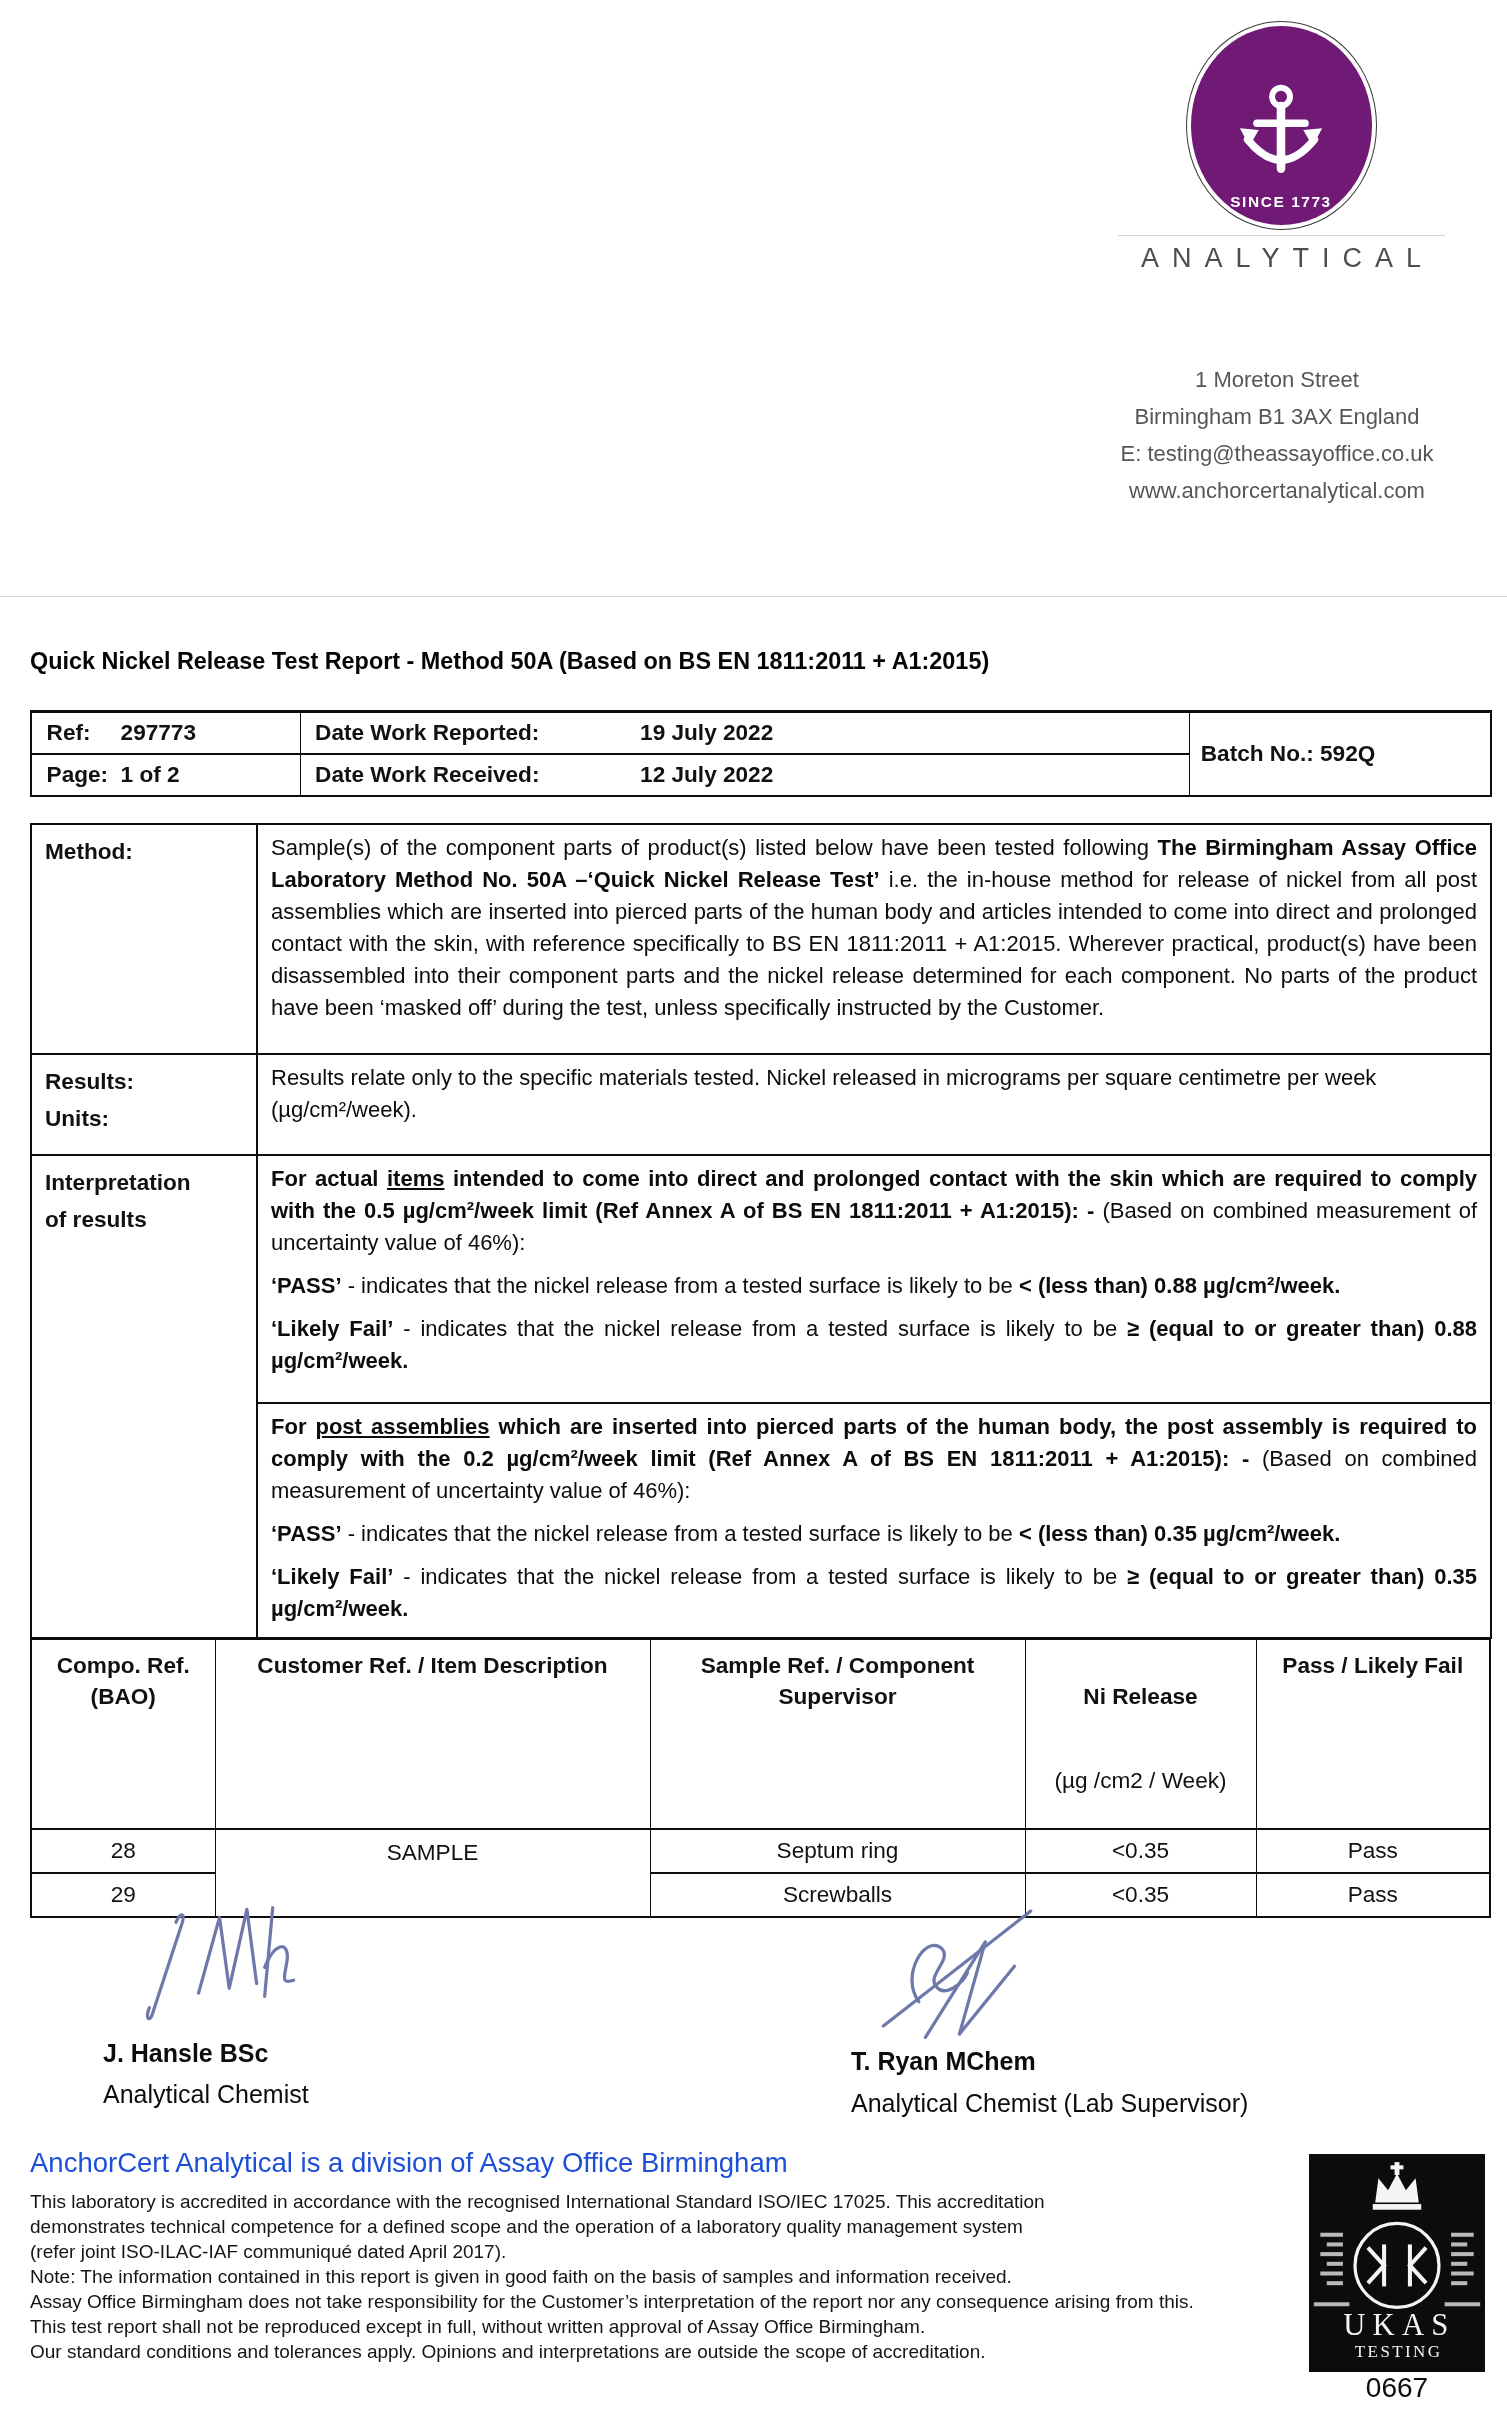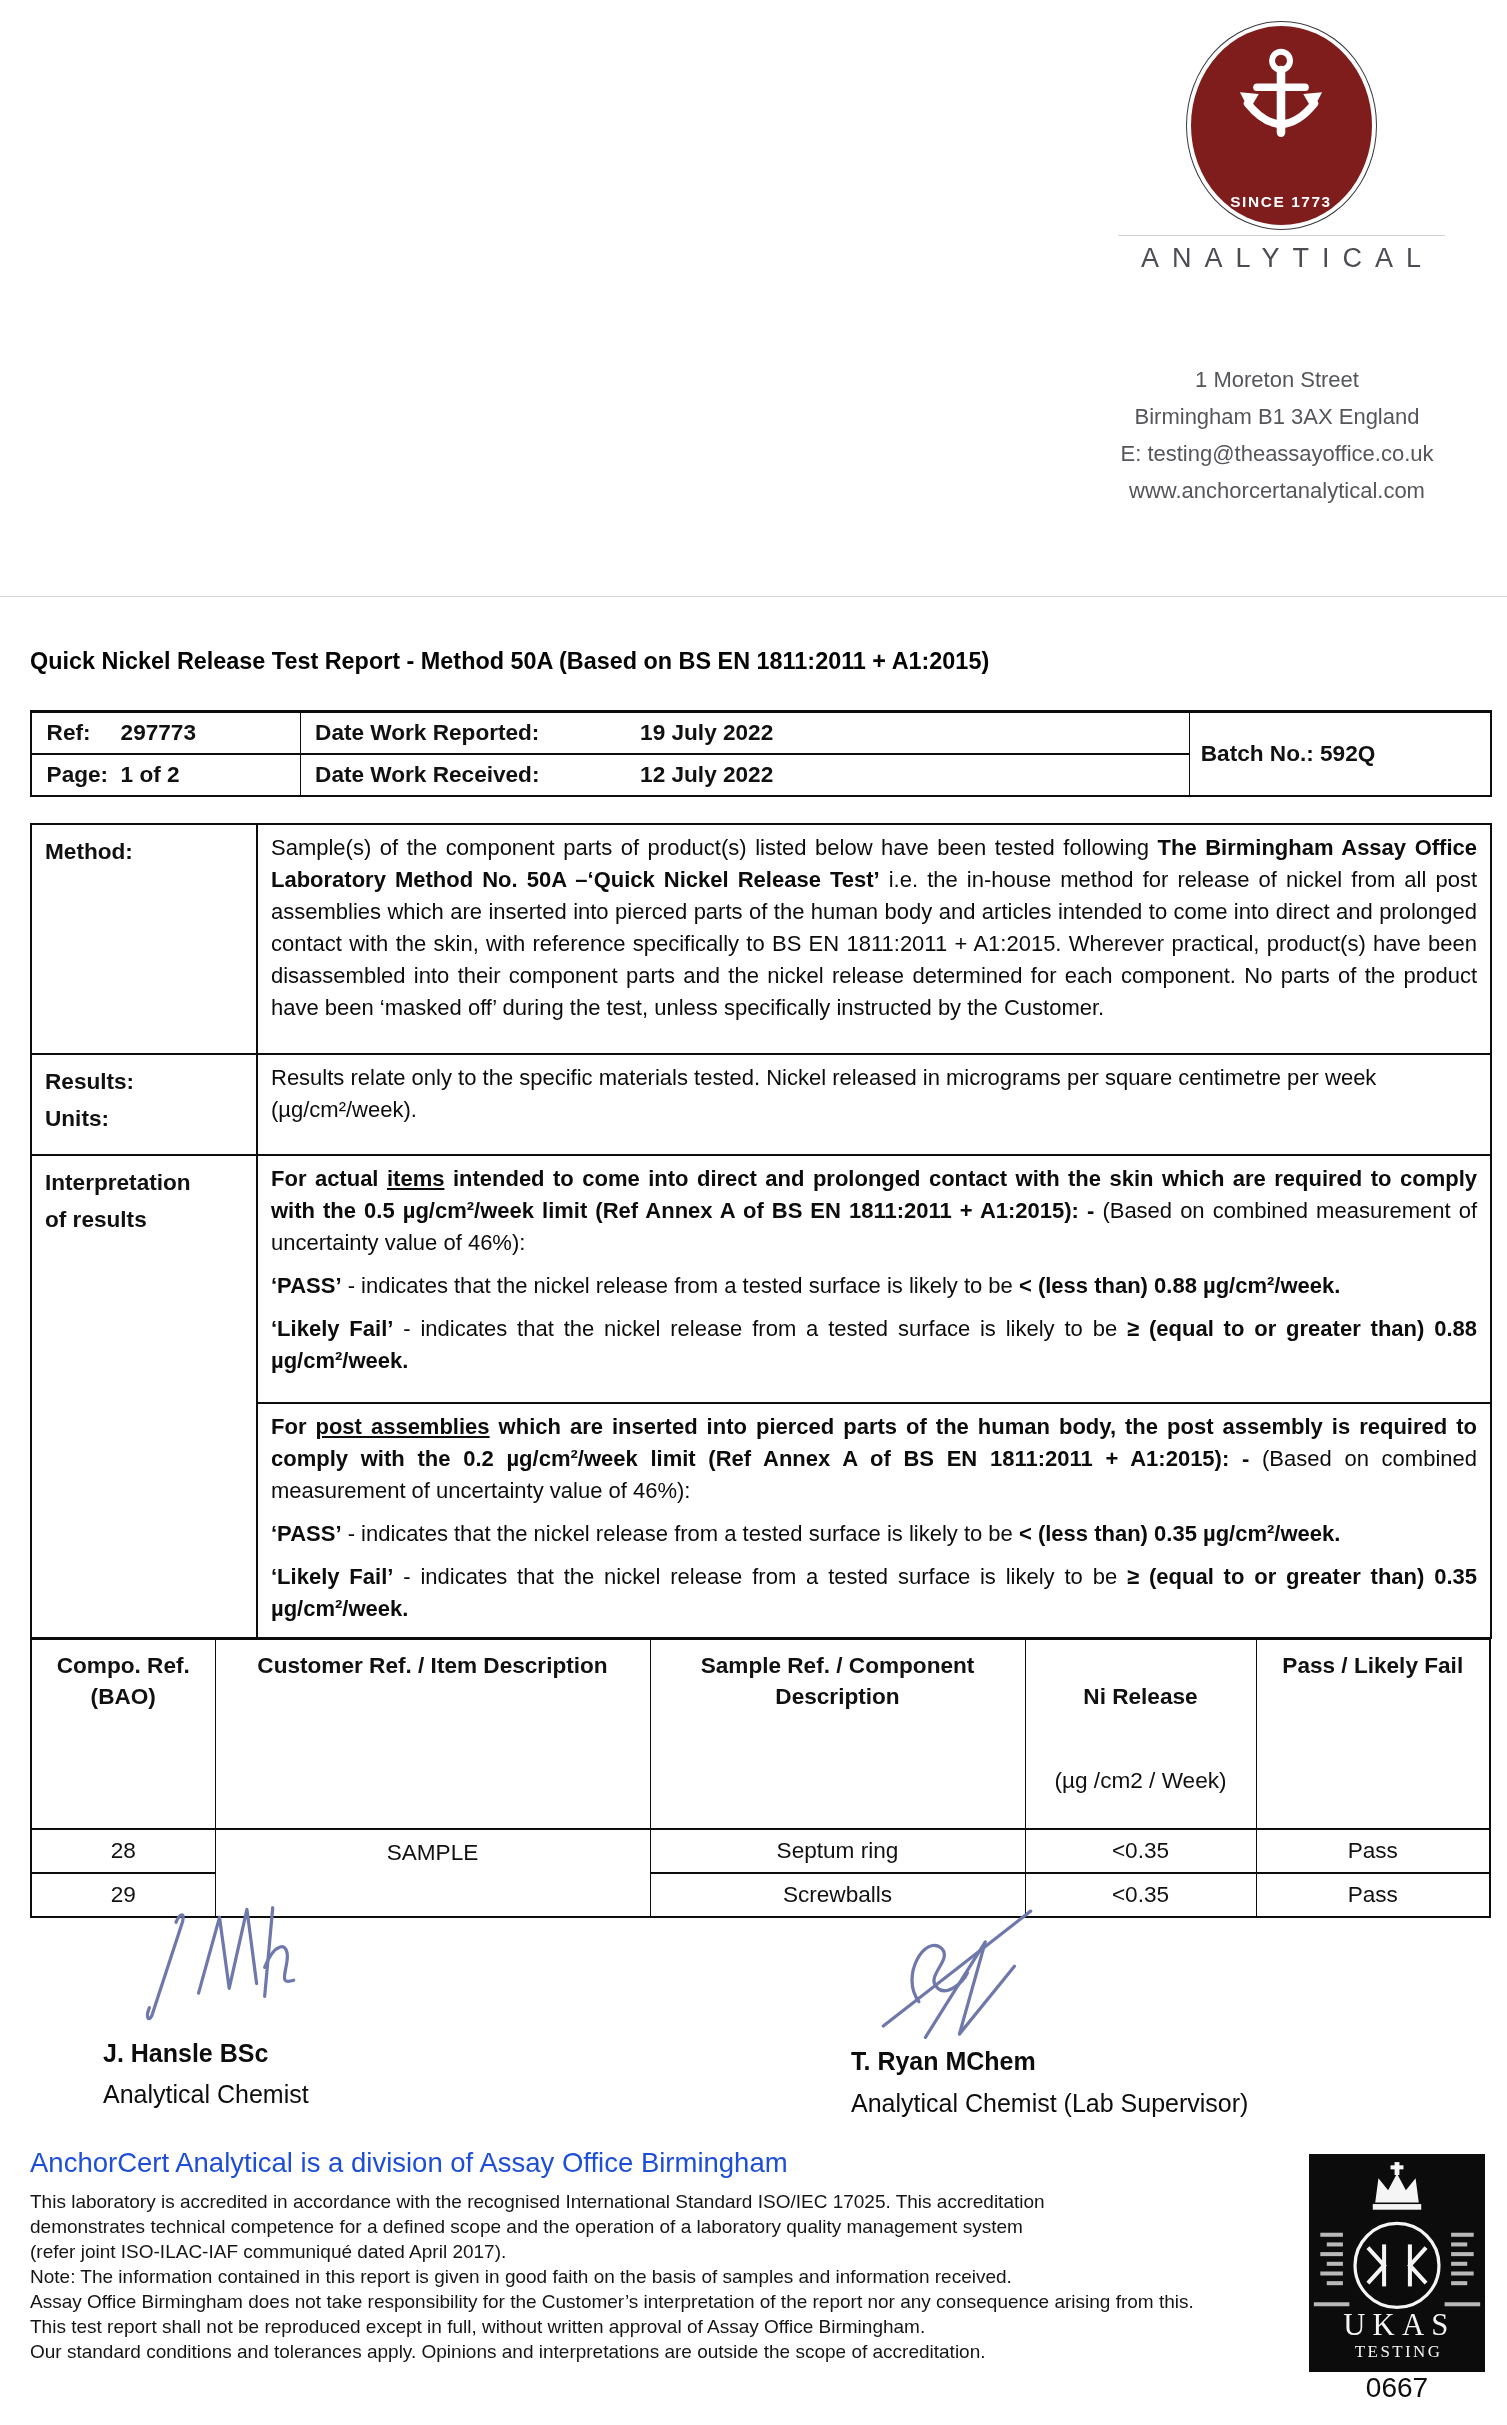--- a/index.html
+++ b/index.html
@@ -3,22 +3,22 @@
 <meta charset="utf-8">
 <style>
   html,body{margin:0;padding:0;background:#ffffff;}
   .page{position:relative;width:1507px;height:2426px;background:#ffffff;overflow:hidden;
         font-family:"Liberation Sans", sans-serif;color:#111;}
 
   
   .logo{position:absolute;top:21px;left:1111px;width:340px;text-align:center;}
   .logo-circle-outer{margin:0 auto;width:181px;height:199px;border:1.6px solid #3a3a3e;border-radius:50%;
                      padding:4px;background:#fff;box-sizing:content-box;}
-  .logo-circle-inner{width:100%;height:100%;background:#7f1d1d;border-radius:50%;position:relative;
-                     display:flex;align-items:flex-start;justify-content:center;}
+  .logo-circle-inner{width:100%;height:100%;background:#701a75;border-radius:50%;position:relative;
+                     display:flex;align-items:center;justify-content:center;}
   .logo-circle-inner svg{margin-top:21px;}
   .since{position:absolute;bottom:13.7px;left:0;width:100%;color:#fff;font-size:15.4px;letter-spacing:1.6px;font-weight:600;}
   .logo-name{margin-top:32px;font-size:36px;font-weight:600;color:#3f3f46;letter-spacing:4px;line-height:47px;}
   .seg-big{font-size:1.24em;}
   .seg-b{font-weight:700;}
   .seg-u{text-decoration:underline;}
   .logo-divider{margin:4.9px auto 0 auto;width:327px;border-top:1.6px solid #d2d2d2;}
   .logo-sub{margin-top:7.3px;font-size:27px;font-weight:400;color:#4c4c53;letter-spacing:13px;text-indent:13px;}
 
   .sender{position:absolute;left:30px;top:356px;font-size:29px;line-height:44px;color:#1c1c1c;}
@@ -179,21 +179,21 @@
         <col style="width:375px">
         <col style="width:231px">
         <col style="width:234px">
       </colgroup>
     <tbody>
         <tr>
       <th>Compo. Ref.
 (BAO)</th>
       <th>Customer Ref. / Item Description</th>
       <th>Sample Ref. / Component
-Description</th>
+Supervisor</th>
       <th>
         <div>Ni Release</div>
         <div class="units">(µg /cm2 / Week)</div>
       </th>
       <th>Pass / Likely Fail</th>
     </tr>
     <tr class="body1">
       <td>28</td>
       <td rowspan="2" class="cust">SAMPLE</td>
       <td>Septum ring</td>

